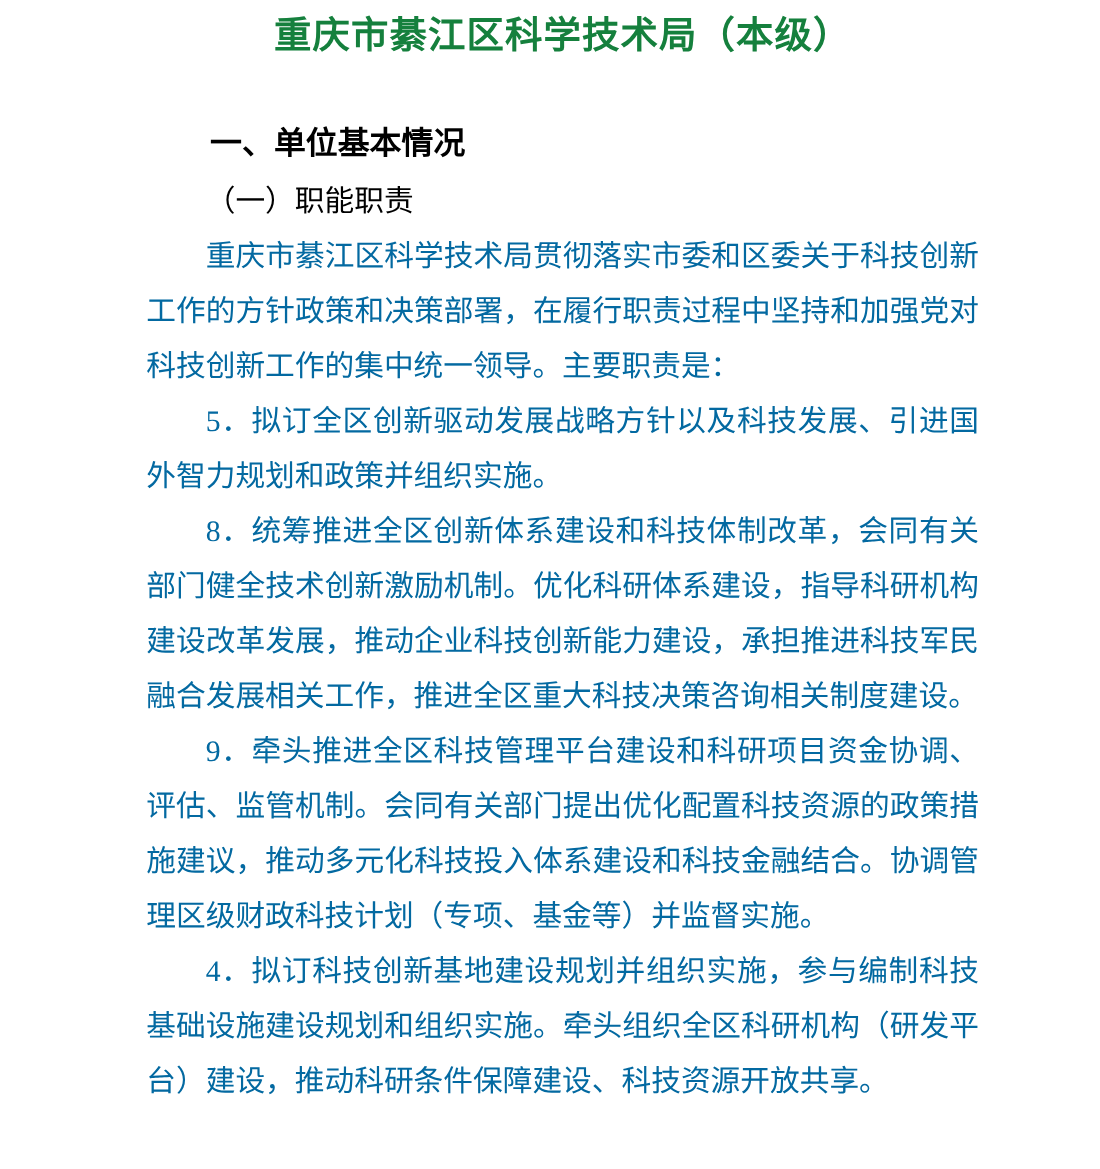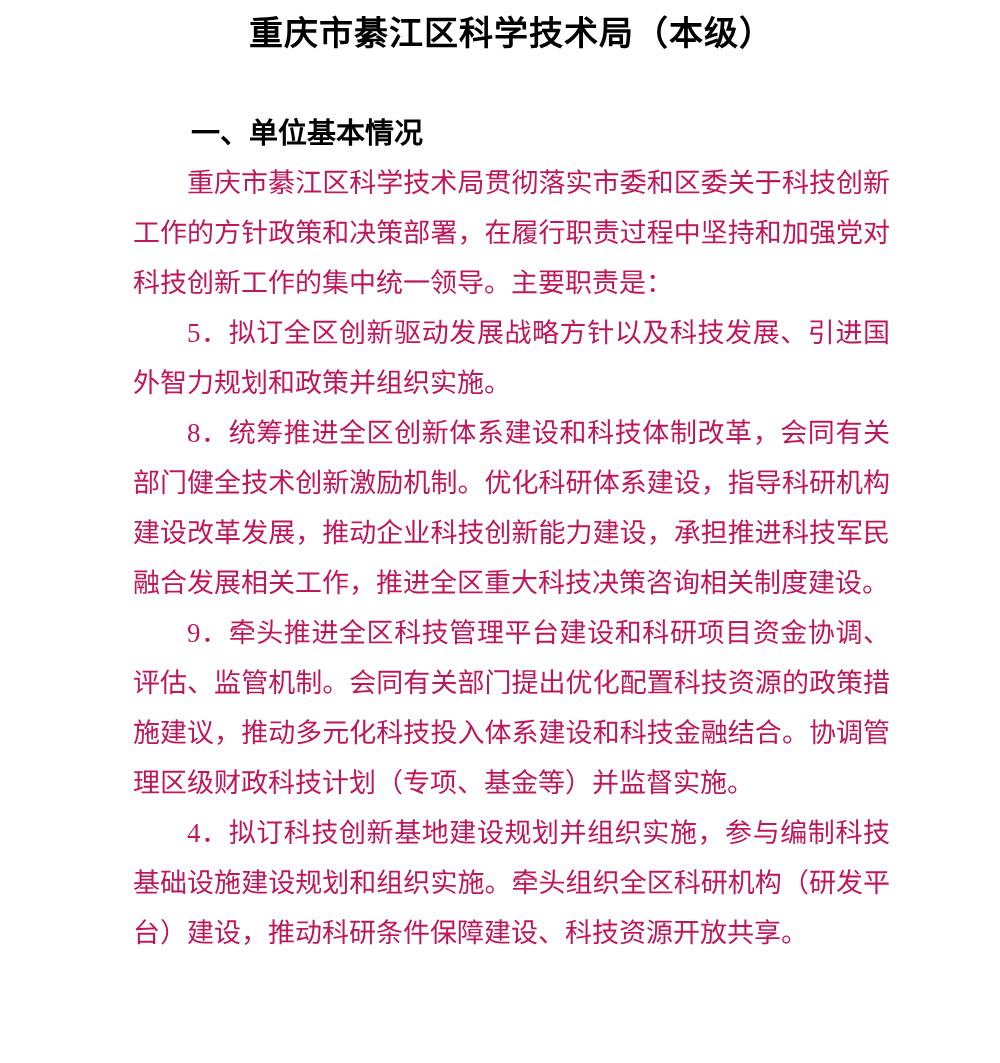--- a/index.html
+++ b/index.html
@@ -21,29 +21,29 @@
     padding: 8px 110px 0 133px;
     background: #ffffff;
   }
   .doc-title {
     margin: 0;
     text-align: center;
     font-weight: bold;
     font-size: 34px;
     line-height: 52px;
     letter-spacing: 1px;
-    color: #000000;
+    color: #15803d;
     font-family: "Liberation Serif", "DejaVu Serif", serif;
   }
   .doc-title .title-line {
     display: block;
   }
   .section-heading {
     margin: 48px 0 0 0;
-    font-family: Liberation Serif, serif;
+    font-family: Liberation Mono, monospace;
     font-weight: bold;
     font-size: 29px;
     line-height: 50px;
     text-indent: 2em;
     color: #000000;
   }
   .subsection-heading {
     margin: 0;
     font-weight: normal;
     font-size: 27px;
@@ -52,34 +52,35 @@
     color: #000000;
     font-family: "Liberation Serif", "DejaVu Serif", serif;
   }
   .body-para {
     margin: 0;
     font-size: 27px;
     line-height: 50px;
     text-indent: 2em;
     text-align: justify;
     text-align-last: left;
-    color: #be185d;
+    color: #0369a1;
     font-family: "Liberation Serif", "DejaVu Serif", serif;
   }
 </style>
 </head>
 <body>
 
 <div class="page">
   <h1 class="doc-title">
     <span class="title-line">重庆市綦江区科学技术局（本级）</span>
   </h1>
 
   <h2 class="section-heading">一、单位基本情况</h2>
 
+  <h3 class="subsection-heading">（一）职能职责</h3>
 
   <p class="body-para">重庆市綦江区科学技术局贯彻落实市委和区委关于科技创新工作的方针政策和决策部署，在履行职责过程中坚持和加强党对科技创新工作的集中统一领导。主要职责是：</p>
 
   <p class="body-para">5．拟订全区创新驱动发展战略方针以及科技发展、引进国外智力规划和政策并组织实施。</p>
 
   <p class="body-para">8．统筹推进全区创新体系建设和科技体制改革，会同有关部门健全技术创新激励机制。优化科研体系建设，指导科研机构建设改革发展，推动企业科技创新能力建设，承担推进科技军民融合发展相关工作，推进全区重大科技决策咨询相关制度建设。</p>
 
   <p class="body-para">9．牵头推进全区科技管理平台建设和科研项目资金协调、评估、监管机制。会同有关部门提出优化配置科技资源的政策措施建议，推动多元化科技投入体系建设和科技金融结合。协调管理区级财政科技计划（专项、基金等）并监督实施。</p>
 
   <p class="body-para">4．拟订科技创新基地建设规划并组织实施，参与编制科技基础设施建设规划和组织实施。牵头组织全区科研机构（研发平台）建设，推动科研条件保障建设、科技资源开放共享。</p>

